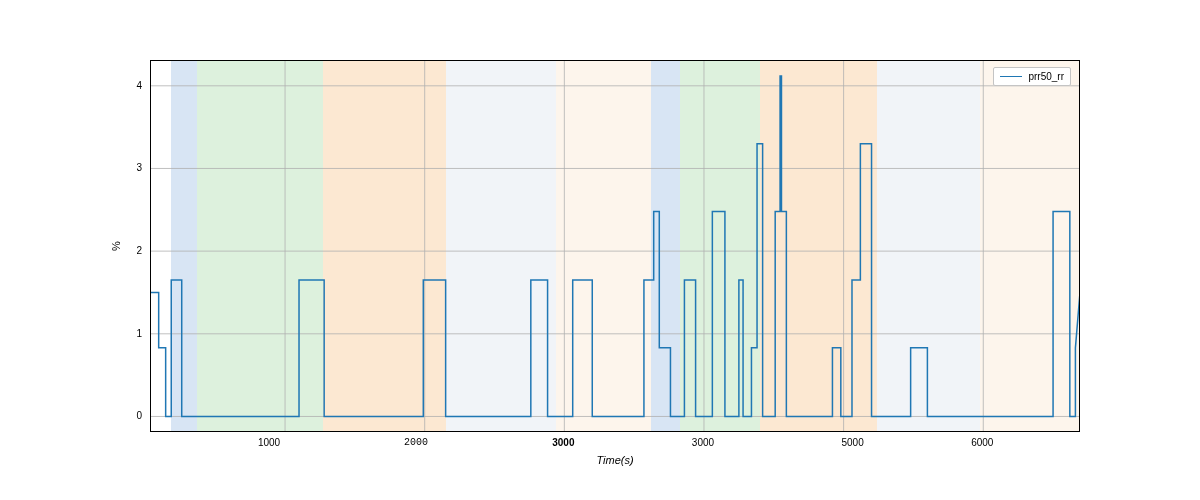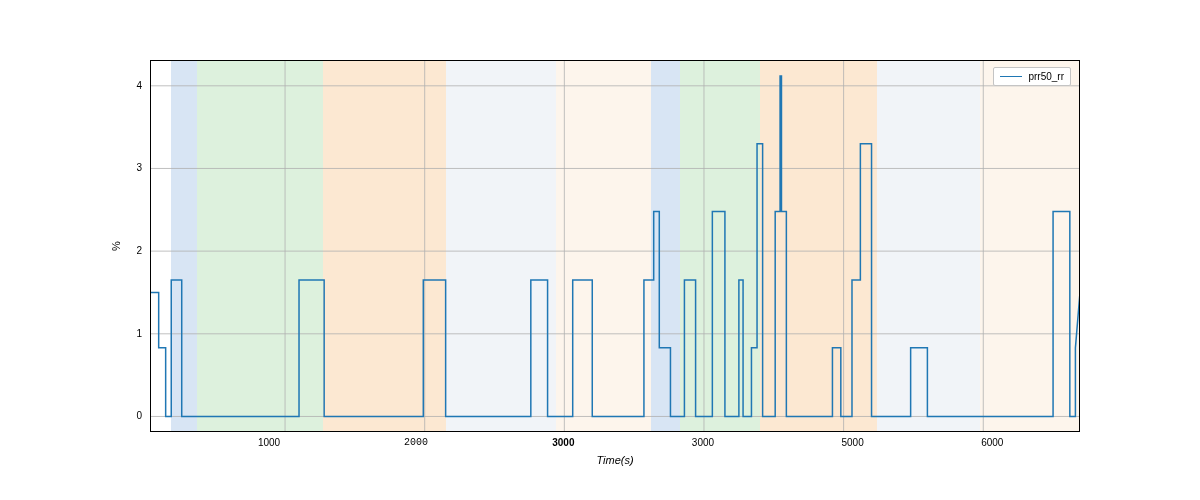--- a/index.html
+++ b/index.html
@@ -101,21 +101,21 @@
       <span>prr50_rr</span>
     </div>
   </div>
 
   <div id="xtick-labels">
       <div class="tick-label" style="left: 269px; top: 437px; transform: translateX(-50%);">1000</div>
       <div class="tick-label" style="left: 416px; top: 437px; transform: translateX(-50%); font-family: Liberation Mono, monospace;">2000</div>
       <div class="tick-label" style="left: 563.333px; top: 437px; transform: translateX(-50%); font-weight: bold;">3000</div>
       <div class="tick-label" style="left: 702.973px; top: 437px; transform: translateX(-50%);">3000</div>
       <div class="tick-label" style="left: 842.613px; top: 437px; transform: translateX(-50%); padding-left: 20px;">5000</div>
-      <div class="tick-label" style="left: 982.252px; top: 437px; transform: translateX(-50%); margin-left: 10px;">6000</div>
+      <div class="tick-label" style="left: 982.252px; top: 437px; transform: translateX(-50%);">6000</div>
     </div>
   <div id="ytick-labels">
       <div class="tick-label" style="left: 142px; top: 415.467px; transform: translate(-100%, -50%);">0</div>
       <div class="tick-label" style="left: 142px; top: 332.8px; transform: translate(-100%, -50%);">1</div>
       <div class="tick-label" style="left: 142px; top: 250.133px; transform: translate(-100%, -50%);">2</div>
       <div class="tick-label" style="left: 142px; top: 167.467px; transform: translate(-100%, -50%);">3</div>
       <div class="tick-label" style="left: 142px; top: 84.8px; transform: translate(-100%, -50%);">4</div>
     </div>
 
   <div class="xlabel" id="xlabel" style="left: 615px; top: 454px; transform: translateX(-50%); font-style: italic;">Time(s)</div>

